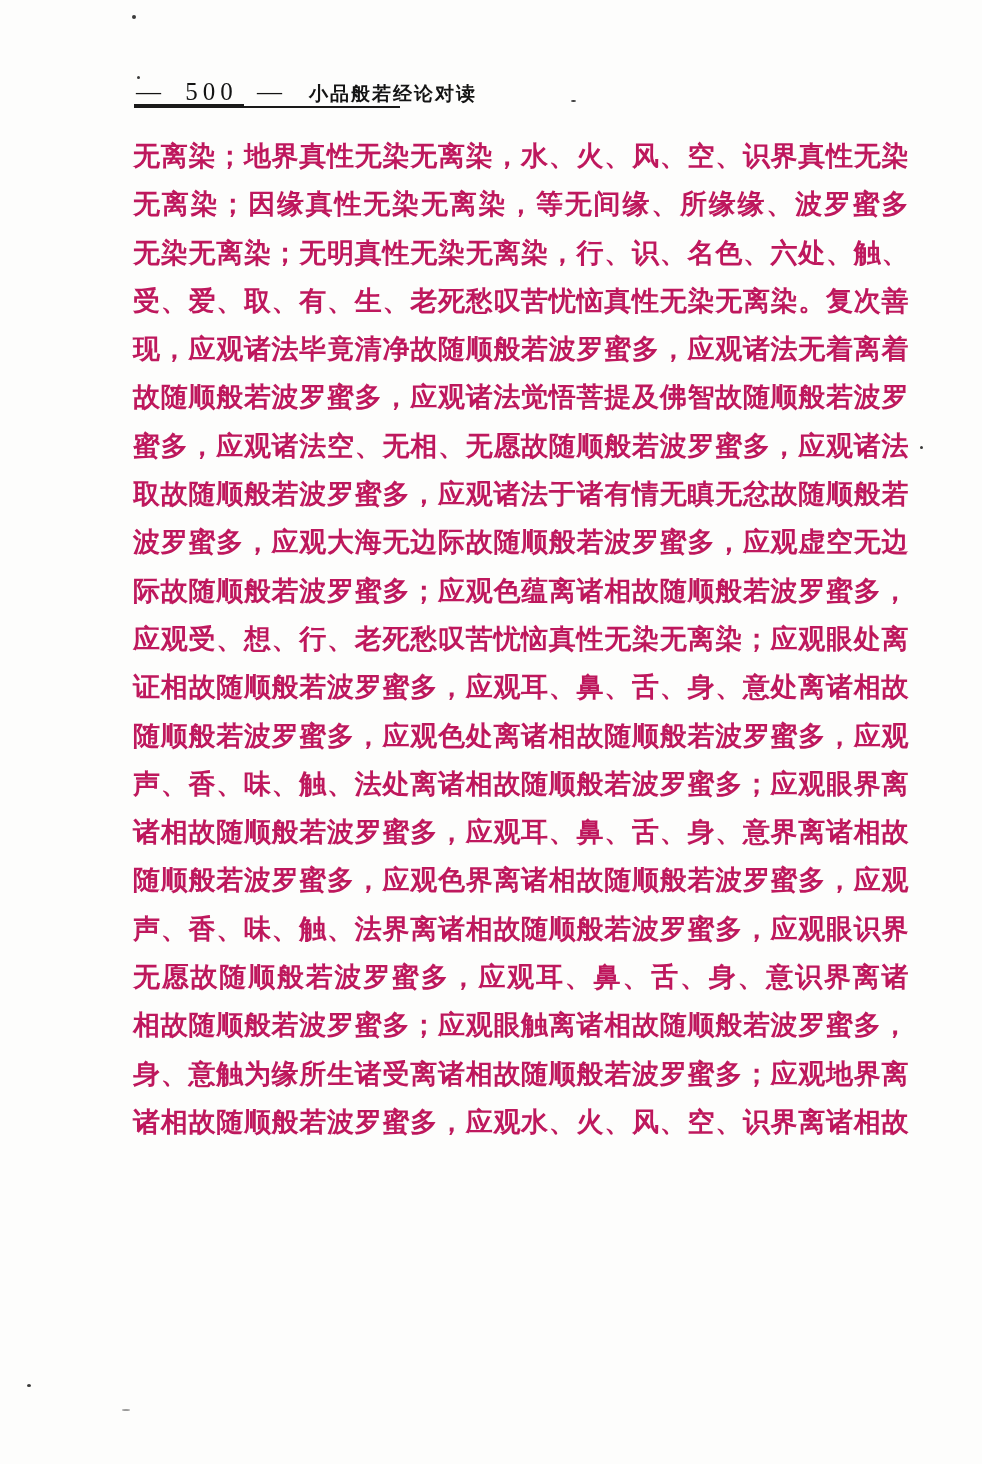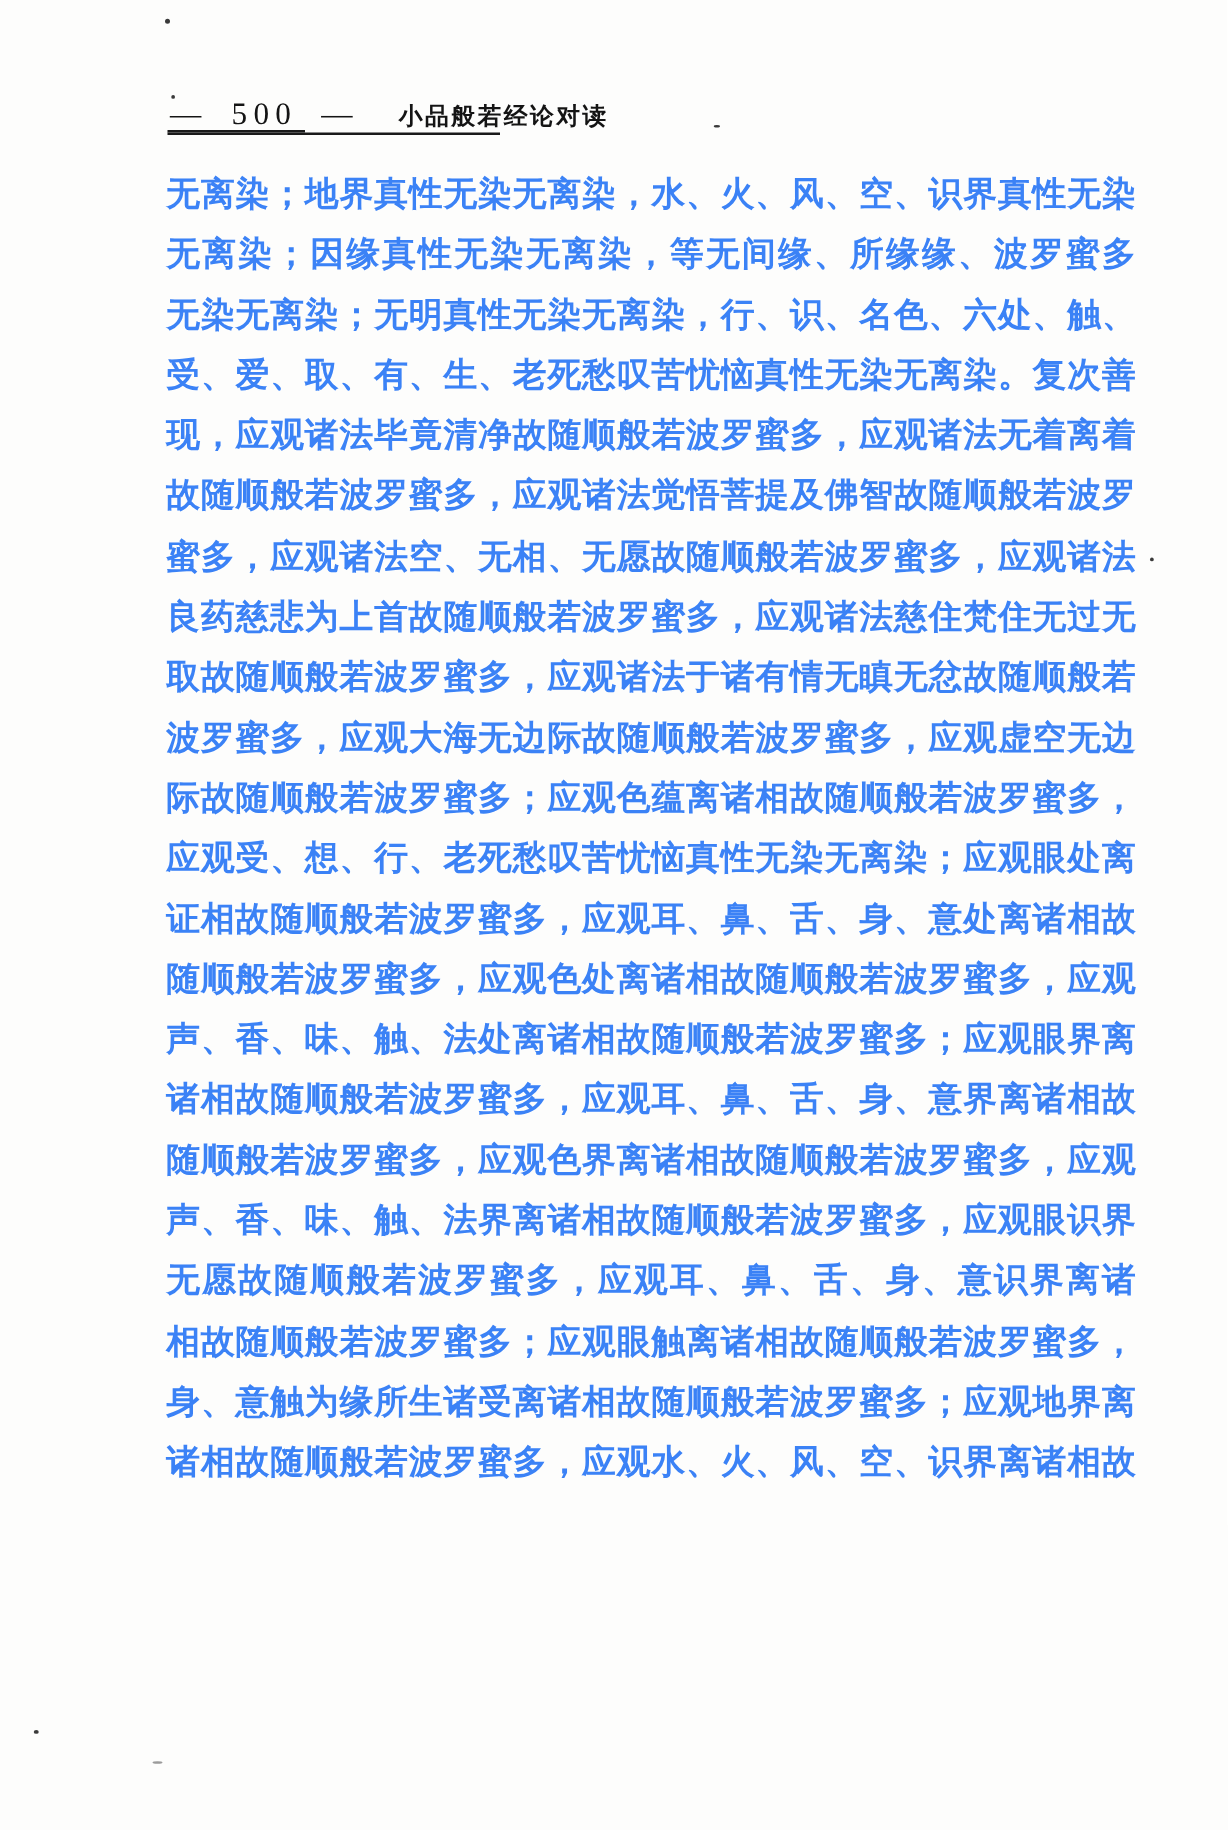--- a/index.html
+++ b/index.html
@@ -15,21 +15,21 @@
     overflow: hidden;
     font-family: "DejaVu Sans", sans-serif;
   }
   
   .header {
     position: absolute;
     left: 136px;
     top: 78px;
     display: flex;
     align-items: baseline;
-    gap: 32px;
+    gap: 22px;
     color: #141414;
   }
   .page-number {
     font-family: "Liberation Serif", serif;
     font-size: 25px;
     letter-spacing: 5px;
     word-spacing: 8px;
     white-space: nowrap;
   }
   .book-title {
@@ -54,21 +54,21 @@
     width: 110px;
     height: 2px;
     background: #1a1a1a;
   }
   
   .body-text {
     position: absolute;
     left: 133px;
     top: 132px;
     width: 776px;
-    color: #3b82f6;
+    color: #be185d;
   }
   .text-line {
     height: 48.3px;
     line-height: 48.3px;
     font-size: 27px;
     font-weight: bold;
     text-align: justify;
     text-align-last: justify;
     text-justify: inter-character;
     letter-spacing: 0.5px;
@@ -99,21 +99,20 @@
   <div class="header-rule-thick"></div>
 
   <div class="body-text">
     <div class="text-line">无离染；地界真性无染无离染，水、火、风、空、识界真性无染</div>
     <div class="text-line">无离染；因缘真性无染无离染，等无间缘、所缘缘、波罗蜜多</div>
     <div class="text-line">无染无离染；无明真性无染无离染，行、识、名色、六处、触、</div>
     <div class="text-line">受、爱、取、有、生、老死愁叹苦忧恼真性无染无离染。复次善</div>
     <div class="text-line">现，应观诸法毕竟清净故随顺般若波罗蜜多，应观诸法无着离着</div>
     <div class="text-line">故随顺般若波罗蜜多，应观诸法觉悟菩提及佛智故随顺般若波罗</div>
     <div class="text-line">蜜多，应观诸法空、无相、无愿故随顺般若波罗蜜多，应观诸法</div>
-    <div class="text-line">良药慈悲为上首故随顺般若波罗蜜多，应观诸法慈住梵住无过无</div>
     <div class="text-line">取故随顺般若波罗蜜多，应观诸法于诸有情无瞋无忿故随顺般若</div>
     <div class="text-line">波罗蜜多，应观大海无边际故随顺般若波罗蜜多，应观虚空无边</div>
     <div class="text-line">际故随顺般若波罗蜜多；应观色蕴离诸相故随顺般若波罗蜜多，</div>
     <div class="text-line">应观受、想、行、老死愁叹苦忧恼真性无染无离染；应观眼处离</div>
     <div class="text-line">证相故随顺般若波罗蜜多，应观耳、鼻、舌、身、意处离诸相故</div>
     <div class="text-line">随顺般若波罗蜜多，应观色处离诸相故随顺般若波罗蜜多，应观</div>
     <div class="text-line">声、香、味、触、法处离诸相故随顺般若波罗蜜多；应观眼界离</div>
     <div class="text-line">诸相故随顺般若波罗蜜多，应观耳、鼻、舌、身、意界离诸相故</div>
     <div class="text-line">随顺般若波罗蜜多，应观色界离诸相故随顺般若波罗蜜多，应观</div>
     <div class="text-line">声、香、味、触、法界离诸相故随顺般若波罗蜜多，应观眼识界</div>

